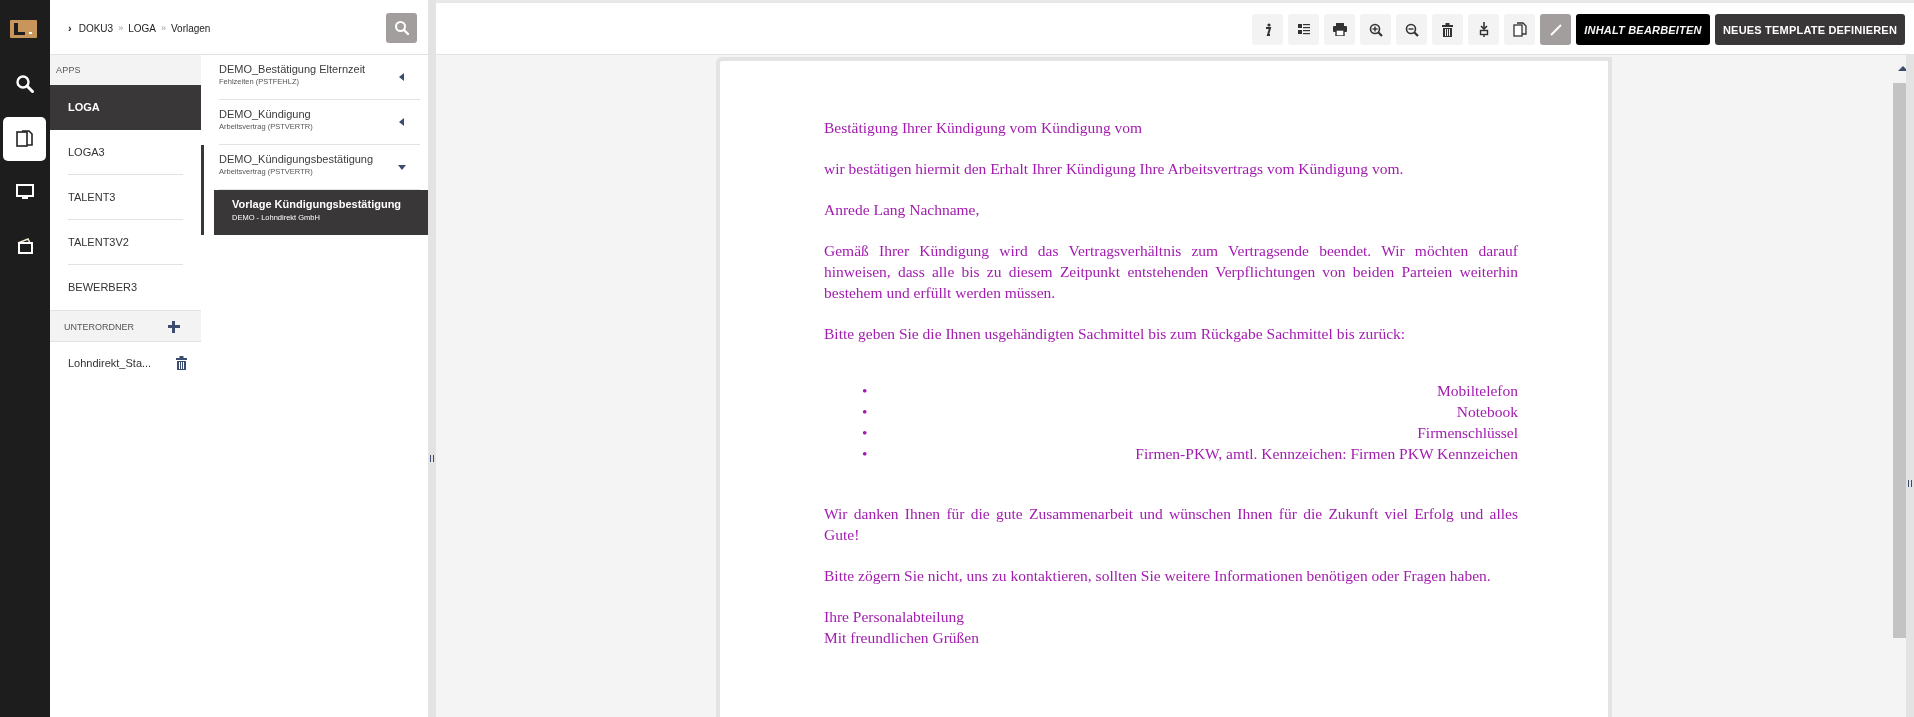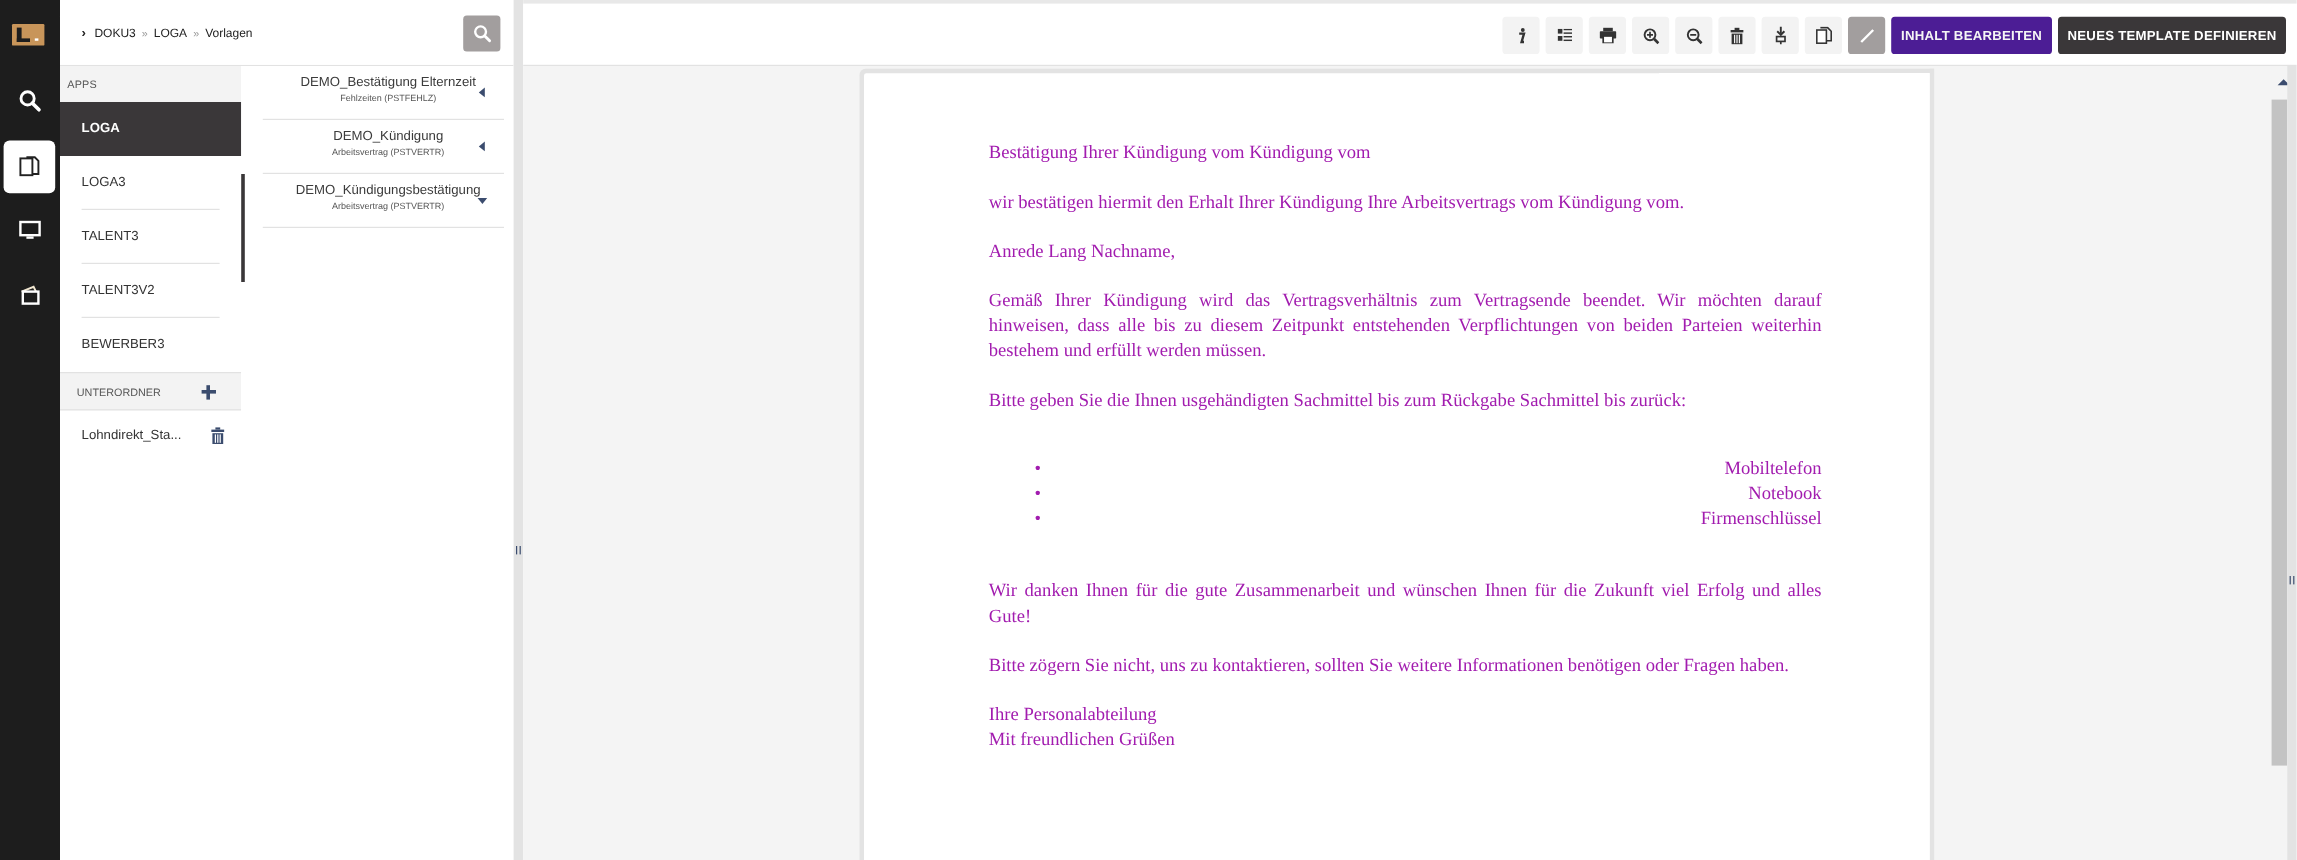--- a/index.html
+++ b/index.html
@@ -34,42 +34,42 @@
   .app-item.last::after { display: none; }
   .sub-header { height: 32px; background: #f3f3f3; font-size: 9px; color: #555; padding-left: 14px; line-height: 32px; position: relative; border-top: 1px solid #e2e2e2; border-bottom: 1px solid #e2e2e2; }
   .plus-btn { position: absolute; left: 117px; top: 9px; width: 14px; height: 14px; cursor: pointer; }
   .plus-btn::before, .plus-btn::after { content: ""; position: absolute; background: #3b4c6e; }
   .plus-btn::before { left: 5px; top: 1px; width: 3px; height: 12px; }
   .plus-btn::after { left: 1px; top: 5px; width: 12px; height: 3px; }
   .folder-item { height: 42px; line-height: 42px; padding-left: 18px; font-size: 11px; color: #333; position: relative; cursor: pointer; }
   .trash-small { position: absolute; left: 126px; top: 14px; }
 
   
-  .tpl-col { position: absolute; left: 201px; top: 55px; width: 227px; height: 662px; background: #fff; text-align: center; }
+  .tpl-col { position: absolute; left: 201px; top: 55px; width: 227px; height: 662px; background: #fff; }
   .tpl-item { position: relative; height: 45px; margin-left: 18px; padding-top: 8px; cursor: pointer; }
   .tpl-item::after { content: ""; position: absolute; left: 0; right: 8px; bottom: 0; height: 1px; background: #e2e2e2; }
   .tpl-title { font-size: 11px; color: #3b3b3b; }
   .tpl-sub { font-size: 7.5px; color: #555; margin-top: 2px; }
   .tpl-arrow { position: absolute; right: 24px; top: 18px; width: 0; height: 0; border-top: 4px solid transparent; border-bottom: 4px solid transparent; border-right: 5px solid #3b4c6e; }
   .tpl-arrow.down { right: 22px; top: 20px; border-left: 4px solid transparent; border-right: 4px solid transparent; border-top: 5px solid #3b4c6e; border-bottom: 0; }
   .tpl-active-bar { position: absolute; left: 0; top: 90px; width: 3px; height: 90px; background: #3a3739; }
   .tpl-sub-item { position: absolute; left: 13px; top: 135px; width: 214px; height: 45px; background: #3a3739; color: #fff; padding: 8px 0 0 18px; cursor: pointer; }
   .tpl-sub-item .t1 { font-size: 11px; font-weight: bold; }
   .tpl-sub-item .t2 { font-size: 7.5px; margin-top: 3px; }
 
   
   .splitter { position: absolute; left: 428px; top: 0; width: 8px; height: 717px; background: #e3e3e3; cursor: col-resize; }
   .splitter .grip { position: absolute; left: 2px; top: 455px; width: 4px; height: 7px; border-left: 1px solid #3b4c6e; border-right: 1px solid #3b4c6e; }
 
   
   .toolbar { position: absolute; left: 436px; top: 0; width: 1478px; height: 55px; background: #fff; border-top: 3px solid #e8e8e8; border-bottom: 1px solid #e2e2e2; }
   .tool-btn { position: absolute; top: 11px; width: 31px; height: 31px; background: #f3f3f3; border-radius: 3px; display: flex; align-items: center; justify-content: center; cursor: pointer; }
   .tool-btn.pencil { background: #a29e9e; }
   .text-btn { position: absolute; top: 11px; height: 31px; border-radius: 3px; font-size: 11px; font-weight: bold; color: #fff; display: flex; align-items: center; justify-content: center; letter-spacing: .2px; cursor: pointer; }
-  .text-btn.grey { background: #4c1d95; color: #f5f5f5; }
+  .text-btn.grey { background: #000000; color: #f5f5f5; font-style: italic; }
   .text-btn.dark { background: #3a3739; }
 
   
   .viewer { position: absolute; left: 436px; top: 55px; width: 1470px; height: 662px; background: #f4f4f4; }
   .paper { position: absolute; left: 280px; top: 2px; width: 896px; height: 680px; background: #fff; border-left: 4px solid #e3e3e3; border-right: 4px solid #e3e3e3; border-top: 4px solid #e3e3e3; border-top-left-radius: 6px; }
   .doc { position: absolute; left: 104px; top: 56px; width: 694px; font-family: "Liberation Serif", serif; font-size: 15.5px; color: #a21caf; line-height: 21px; }
   .doc p { margin-bottom: 20px; text-align: justify; }
   .doc ul { list-style: none; margin: 36px 0 39px 38px; }
   .doc ul li { position: relative; padding-left: 16px; text-align: right; }
   .doc ul li::before { content: "•"; position: absolute; left: 0; top: 0; }
@@ -167,20 +167,24 @@
     <div class="tpl-title">DEMO_Kündigung</div>
     <div class="tpl-sub">Arbeitsvertrag (PSTVERTR)</div>
     <span class="tpl-arrow"></span>
   </div>
   <div class="tpl-item">
     <div class="tpl-title">DEMO_Kündigungsbestätigung</div>
     <div class="tpl-sub">Arbeitsvertrag (PSTVERTR)</div>
     <span class="tpl-arrow down"></span>
   </div>
   <div class="tpl-active-bar"></div>
+  <div class="tpl-sub-item">
+    <div class="t1">Vorlage Kündigungsbestätigung</div>
+    <div class="t2">DEMO - Lohndirekt GmbH</div>
+  </div>
 </div>
 
 <div class="splitter">
   <span class="grip"></span>
 </div>
 
 <div class="toolbar">
   <div class="tool-btn" style="left:816px;">
     <svg width="10" height="14" viewBox="0 0 10 14">
         <circle cx="6" cy="2" r="1.6" fill="#333"></circle>
@@ -257,20 +261,21 @@
     <div class="doc">
       <p>Bestätigung Ihrer Kündigung vom Kündigung vom</p>
       <p>wir bestätigen hiermit den Erhalt Ihrer Kündigung Ihre Arbeitsvertrags vom  Kündigung vom.</p>
       <p>Anrede Lang  Nachname,</p>
       <p>Gemäß Ihrer Kündigung wird das Vertragsverhältnis zum  Vertragsende beendet. Wir möchten darauf hinweisen, dass alle bis zu diesem Zeitpunkt entstehenden Verpflichtungen von beiden Parteien weiterhin bestehem und erfüllt werden müssen.</p>
       <p style="margin-bottom:0">Bitte geben Sie die Ihnen usgehändigten Sachmittel bis zum  Rückgabe Sachmittel bis zurück:</p>
       <ul>
         <li>Mobiltelefon</li>
         <li>Notebook</li>
         <li>Firmenschlüssel</li>
+        <li>Firmen-PKW, amtl. Kennzeichen: Firmen PKW Kennzeichen</li>
       </ul>
       <p>Wir danken Ihnen für die gute Zusammenarbeit und wünschen Ihnen für die Zukunft viel Erfolg und alles Gute!</p>
       <p>Bitte zögern Sie nicht, uns zu kontaktieren, sollten Sie weitere Informationen benötigen oder Fragen haben.</p>
       <p class="sig">Ihre Personalabteilung</p>
       <p class="sig">Mit freundlichen Grüßen</p>
     </div>
   </div>
   <span class="scroll-up"></span>
   <div class="scroll-track">
     <div class="scroll-thumb"></div>

